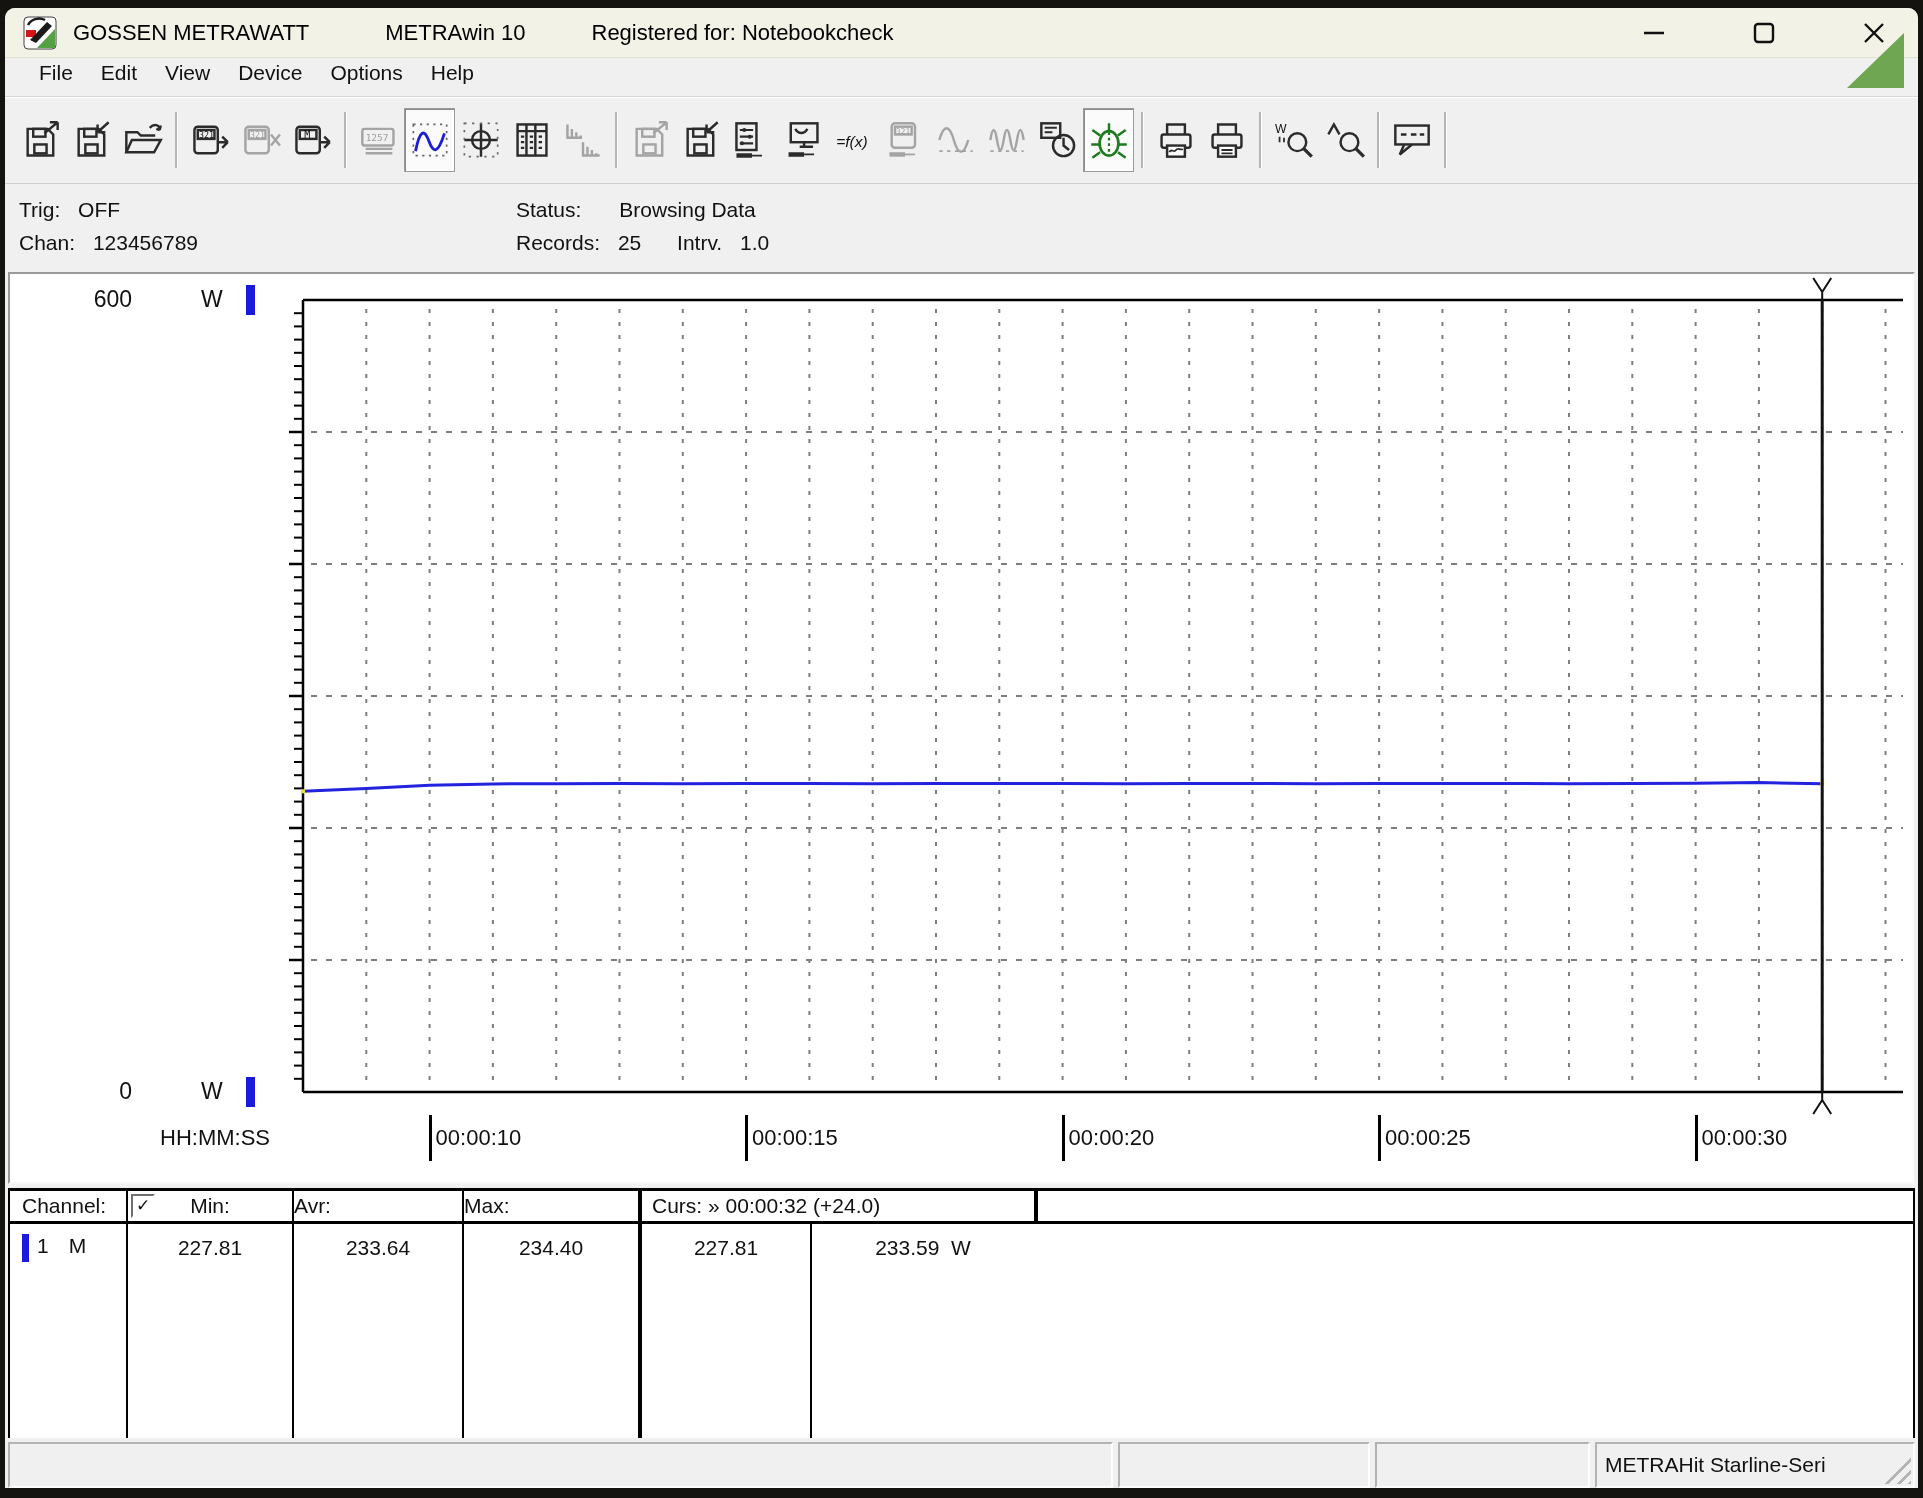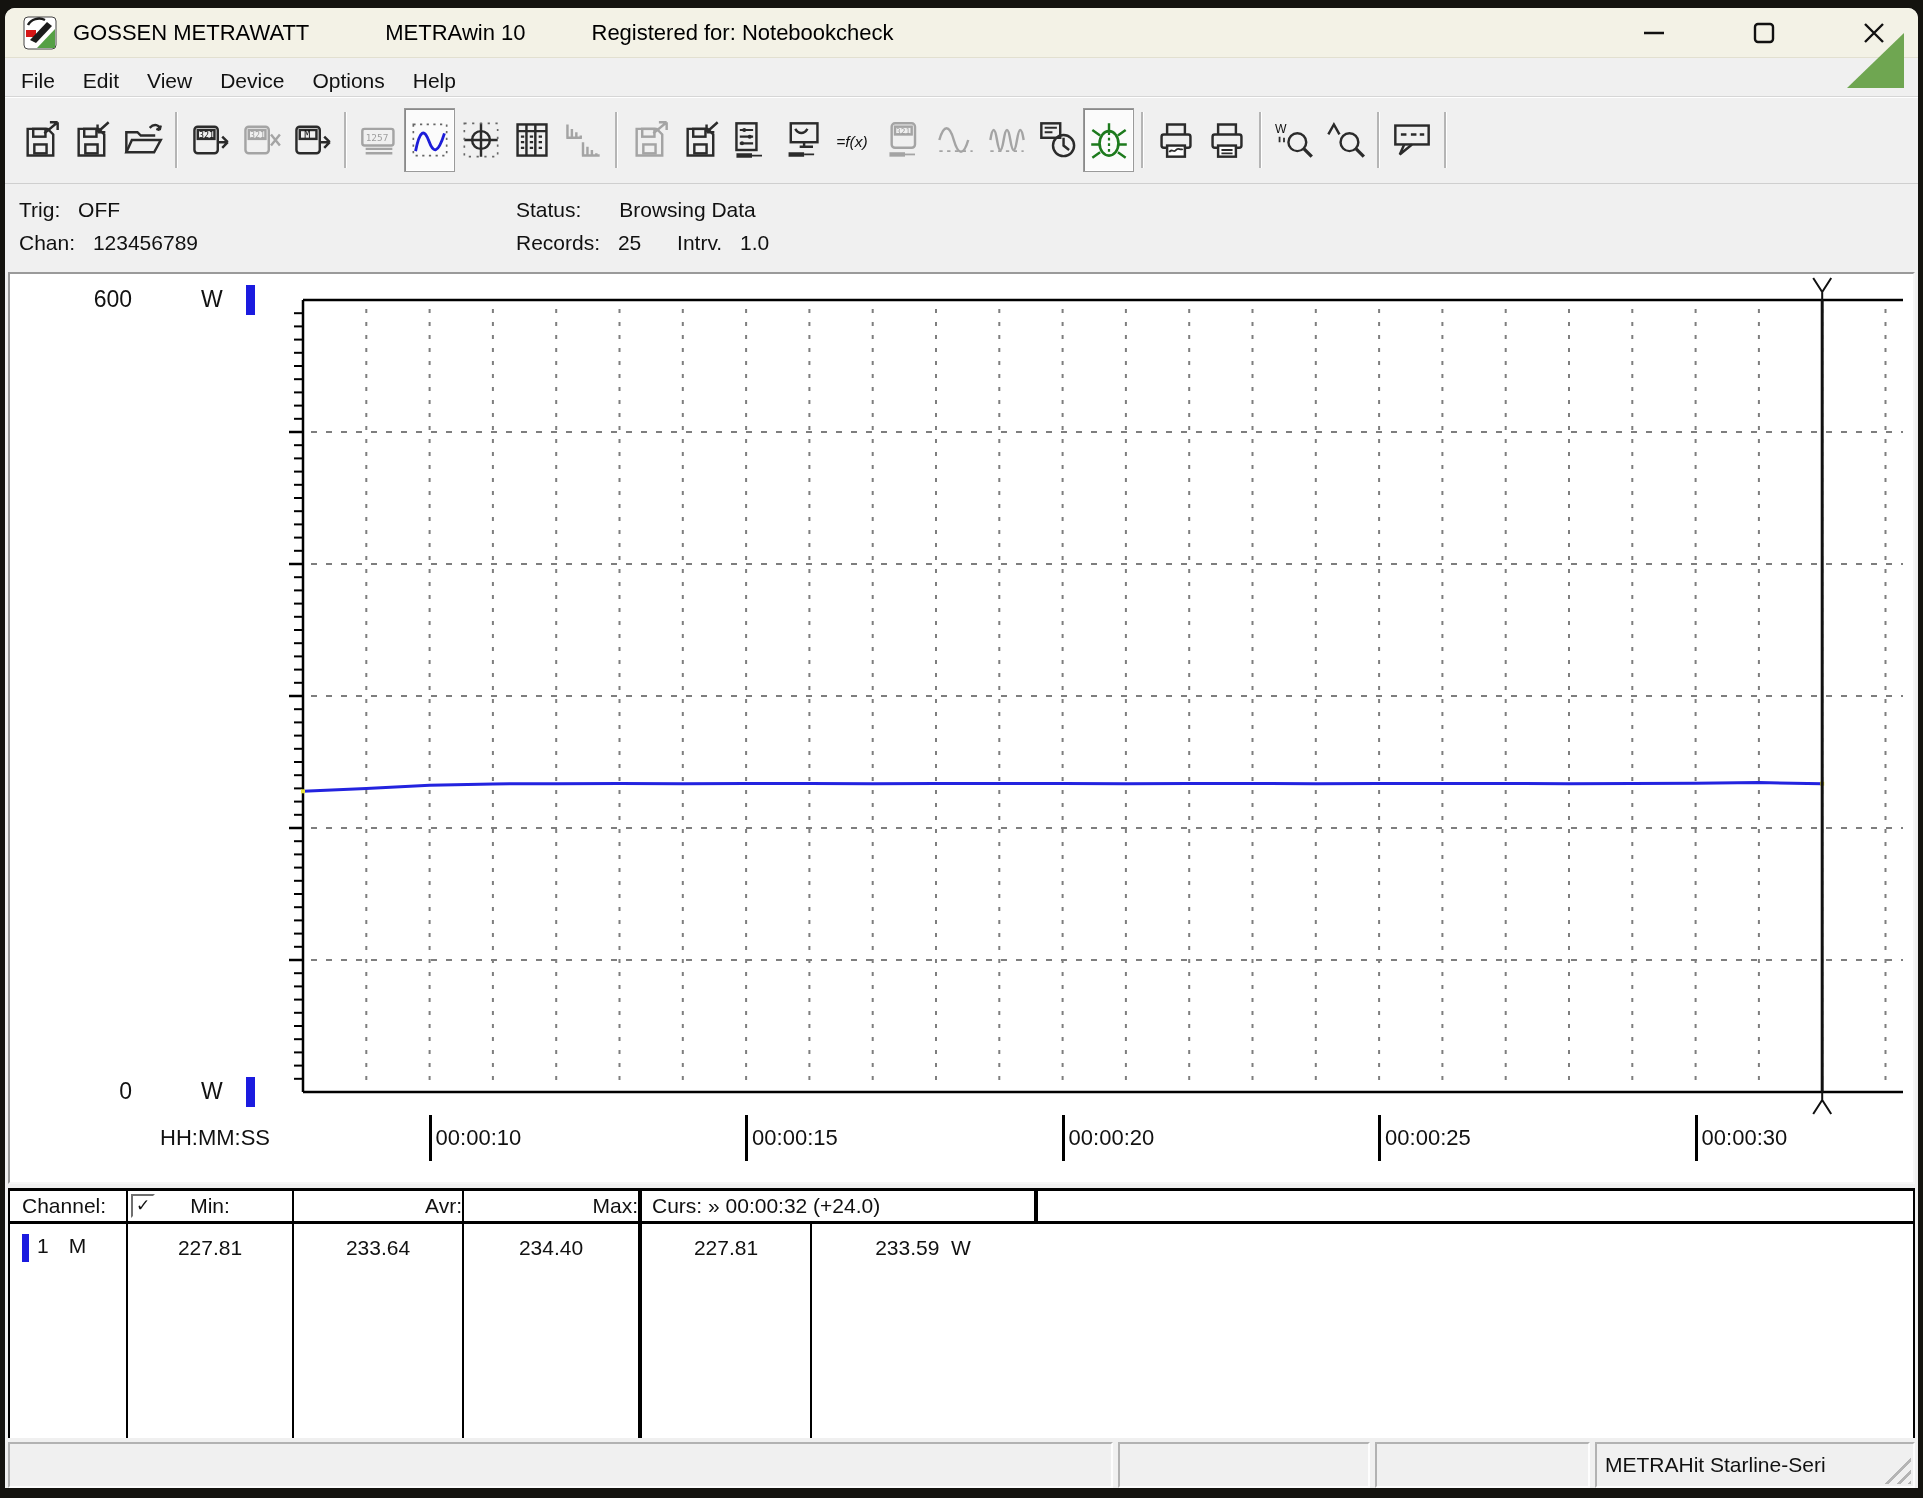--- a/index.html
+++ b/index.html
@@ -14,21 +14,21 @@
   .app-icon { width:34px; height:34px; margin-left:18px; }
   .tb-text { font-size:22px; color:#000000; }
   .tb-brand { margin-left:16px; }
   .tb-app   { margin-left:76px; }
   .tb-reg   { margin-left:66px; }
   .winbtns { position:absolute; right:14px; top:0; height:50px; display:flex; align-items:center; gap:50px; }
   .wbtn { width:60px; height:44px; display:flex; align-items:center; justify-content:center; }
 
   
   .menubar { position:absolute; left:0; top:50px; width:100%; height:38px;
-             display:flex; align-items:flex-end; padding-left:2px; background:#f0f0f0; font-size:21px; }
+             display:flex; align-items:flex-start; padding-left:20px; background:#f0f0f0; font-size:21px; }
   .menu-item { padding:3px 14px; }
 
   
   .toolbar { position:absolute; left:0; top:88px; width:100%; height:88px;
              border-top:1px solid #d6d6d6; border-bottom:1px solid #cfcfcf;
              box-shadow:0 1px 0 #fff inset; display:flex; align-items:center; padding-left:10px; }
   .tbtn { width:51px; height:64px; display:flex; align-items:center; justify-content:center; border:1px solid transparent; }
   .tbtn.active { background:#fbfbfb; border:1px solid #9a9a9a;
                  box-shadow:inset 1px 1px 0 #8a8a8a, inset -1px -1px 0 #fff; }
   .tbtn.disabled { opacity:.38; filter:grayscale(1); }
@@ -57,21 +57,21 @@
 
   
   .dtable { position:absolute; left:3px; top:1180px; width:1907px; height:250px; background:#fff;
             border-top:3px solid #000; border-left:2px solid #000; border-right:2px solid #000;
             display:grid; grid-template-columns:116px 166px 170px 176px 172px 224px 1fr;
             grid-template-rows:33px 1fr; font-size:21px; }
   .hc { border-bottom:3px solid #000; line-height:30px; white-space:nowrap; }
   .bL { border-left:2px solid #000; } .bLT { border-left:4px solid #000; }
   .h-channel { padding-left:12px; }
   .h-min { position:relative; text-align:center; }
-  .h-avr,.h-max { text-align:right;padding-left:32px; }
+  .h-avr,.h-max { text-align:left; }
   .h-curs { grid-column:5 / span 2; padding-left:10px; }
   .cbx { position:absolute; left:3px; top:3px; width:24px; height:24px; background:#fff;
          border:2px solid; border-color:#6f6f6f #fff #fff #6f6f6f; font-size:17px; font-weight:bold;
          line-height:20px; text-align:center; }
   .dc { padding-top:12px; text-align:center; }
   .d-channel { display:flex; padding-left:12px; padding-top:10px; text-align:left; }
   .chmark { width:7px; height:28px; background:#1b1bdf; margin-right:8px; }
   .chmode { margin-left:20px; }
   .d-extra { text-align:left; padding-left:32px; }
 

